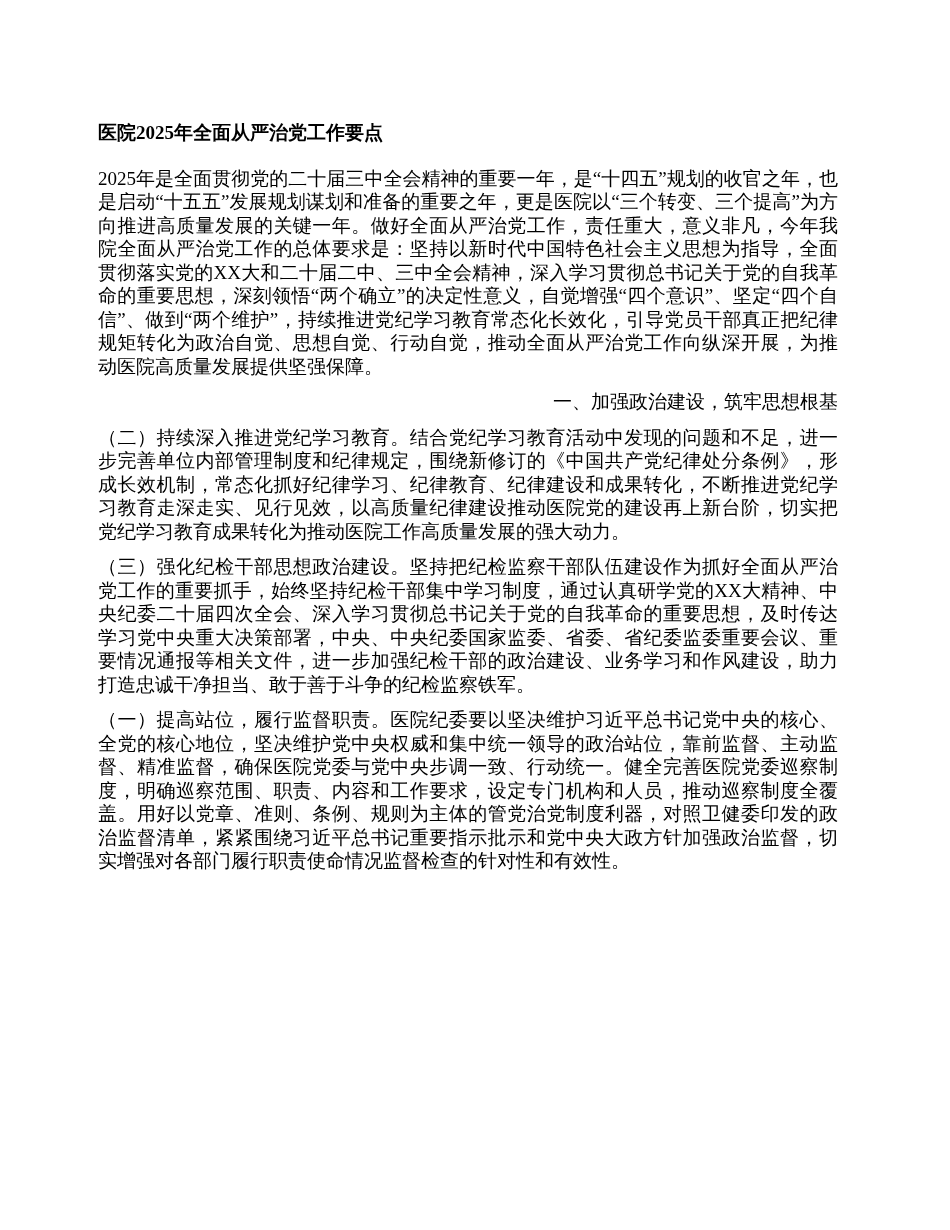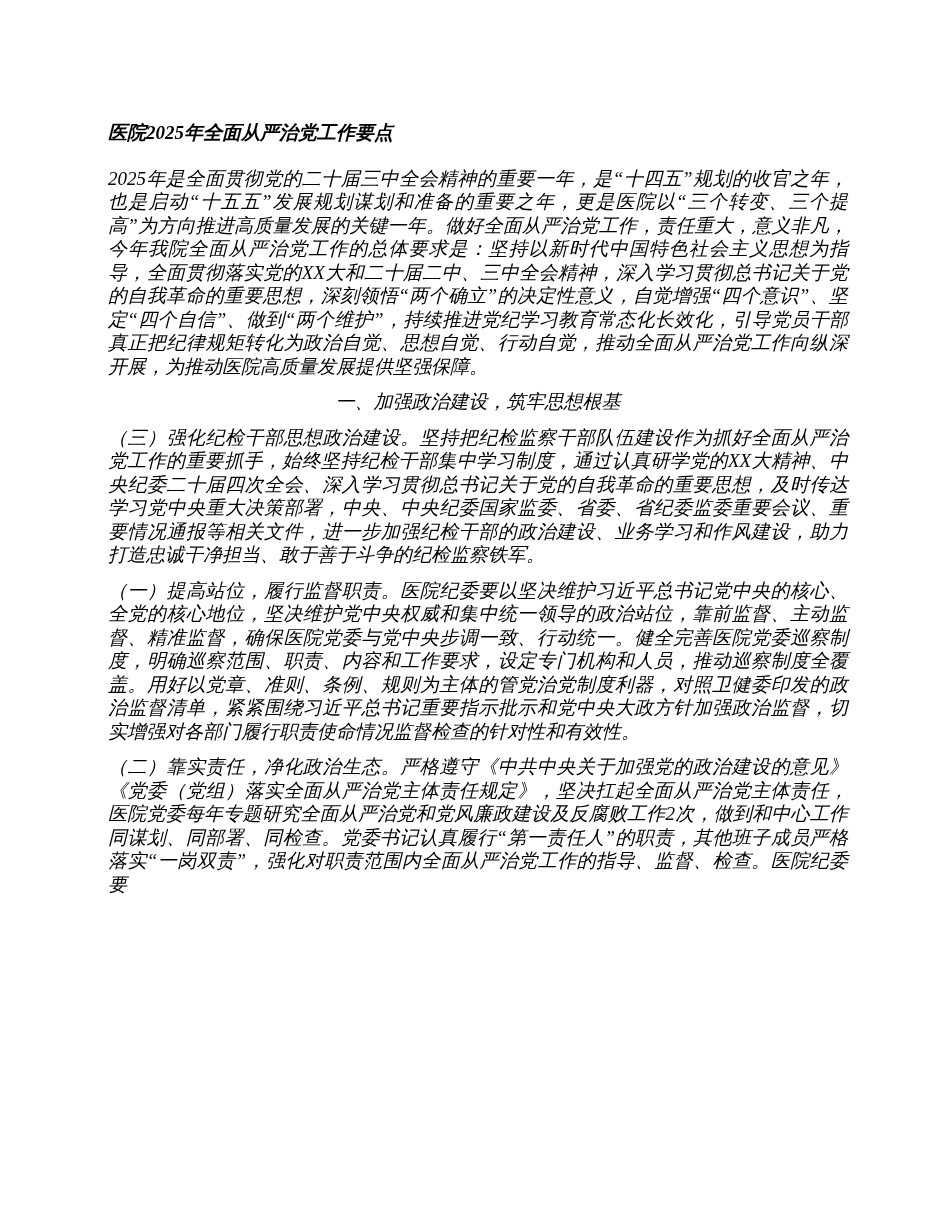--- a/index.html
+++ b/index.html
@@ -15,53 +15,52 @@
   }
   .page {
     position: relative;
     width: 950px;
     height: 1230px;
     background: #ffffff;
     overflow: hidden;
   }
   .content {
     position: absolute;
-    left: 108px;
+    left: 98px;
     top: 121px;
     width: 748px;
-    font-style: italic;
   }
   .doc-title {
     font-size: 19px;
     font-weight: bold;
     line-height: 23.5px;
     margin: 0 0 22px 0;
     text-align: left;
   }
   .para,
   .sec-heading {
     font-size: 19px;
     font-weight: normal;
     line-height: 23.5px;
     margin: 0 8px 12px 0;
     text-align: justify;
     text-justify: inter-ideograph;
     word-break: break-all;
   }
   .sec-heading {
-    text-align: center;
+    text-align: right;
   }
 </style>
 </head>
 <body>
 
 <div class="page">
   <div class="content">
     <h1 class="doc-title">医院2025年全面从严治党工作要点</h1>
     <div class="doc-body">
         <p class="para">2025年是全面贯彻党的二十届三中全会精神的重要一年，是“十四五”规划的收官之年，也是启动“十五五”发展规划谋划和准备的重要之年，更是医院以“三个转变、三个提高”为方向推进高质量发展的关键一年。做好全面从严治党工作，责任重大，意义非凡，今年我院全面从严治党工作的总体要求是：坚持以新时代中国特色社会主义思想为指导，全面贯彻落实党的XX大和二十届二中、三中全会精神，深入学习贯彻总书记关于党的自我革命的重要思想，深刻领悟“两个确立”的决定性意义，自觉增强“四个意识”、坚定“四个自信”、做到“两个维护”，持续推进党纪学习教育常态化长效化，引导党员干部真正把纪律规矩转化为政治自觉、思想自觉、行动自觉，推动全面从严治党工作向纵深开展，为推动医院高质量发展提供坚强保障。</p>
         <p class="sec-heading">一、加强政治建设，筑牢思想根基</p>
+        <p class="para">（二）持续深入推进党纪学习教育。结合党纪学习教育活动中发现的问题和不足，进一步完善单位内部管理制度和纪律规定，围绕新修订的《中国共产党纪律处分条例》，形成长效机制，常态化抓好纪律学习、纪律教育、纪律建设和成果转化，不断推进党纪学习教育走深走实、见行见效，以高质量纪律建设推动医院党的建设再上新台阶，切实把党纪学习教育成果转化为推动医院工作高质量发展的强大动力。</p>
         <p class="para">（三）强化纪检干部思想政治建设。坚持把纪检监察干部队伍建设作为抓好全面从严治党工作的重要抓手，始终坚持纪检干部集中学习制度，通过认真研学党的XX大精神、中央纪委二十届四次全会、深入学习贯彻总书记关于党的自我革命的重要思想，及时传达学习党中央重大决策部署，中央、中央纪委国家监委、省委、省纪委监委重要会议、重要情况通报等相关文件，进一步加强纪检干部的政治建设、业务学习和作风建设，助力打造忠诚干净担当、敢于善于斗争的纪检监察铁军。</p>
         <p class="para">（一）提高站位，履行监督职责。医院纪委要以坚决维护习近平总书记党中央的核心、全党的核心地位，坚决维护党中央权威和集中统一领导的政治站位，靠前监督、主动监督、精准监督，确保医院党委与党中央步调一致、行动统一。健全完善医院党委巡察制度，明确巡察范围、职责、内容和工作要求，设定专门机构和人员，推动巡察制度全覆盖。用好以党章、准则、条例、规则为主体的管党治党制度利器，对照卫健委印发的政治监督清单，紧紧围绕习近平总书记重要指示批示和党中央大政方针加强政治监督，切实增强对各部门履行职责使命情况监督检查的针对性和有效性。</p>
-        <p class="para">（二）靠实责任，净化政治生态。严格遵守《中共中央关于加强党的政治建设的意见》《党委（党组）落实全面从严治党主体责任规定》，坚决扛起全面从严治党主体责任，医院党委每年专题研究全面从严治党和党风廉政建设及反腐败工作2次，做到和中心工作同谋划、同部署、同检查。党委书记认真履行“第一责任人”的职责，其他班子成员严格落实“一岗双责”，强化对职责范围内全面从严治党工作的指导、监督、检查。医院纪委要</p>
       </div>
   </div>
 </div>
 
 </body></html>

